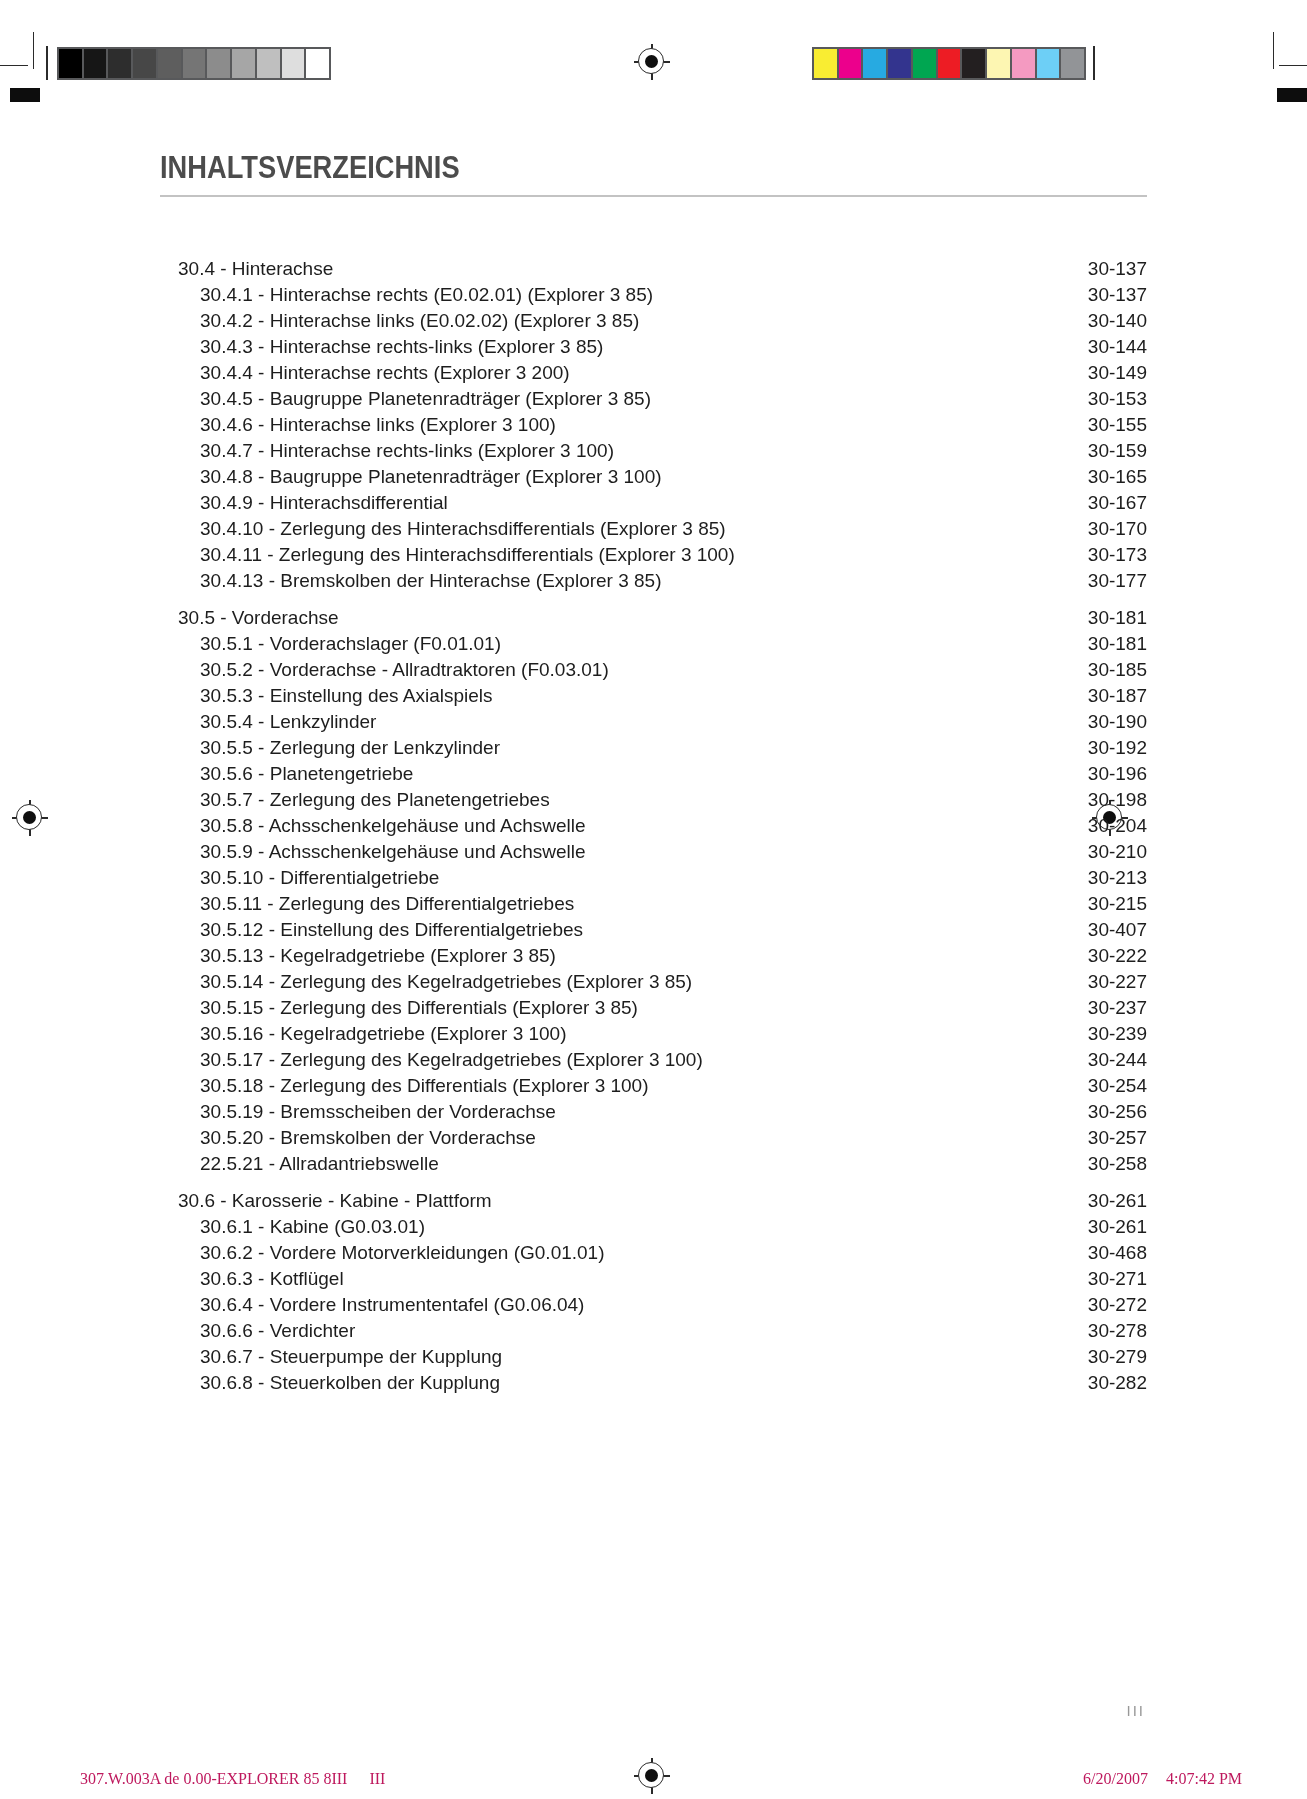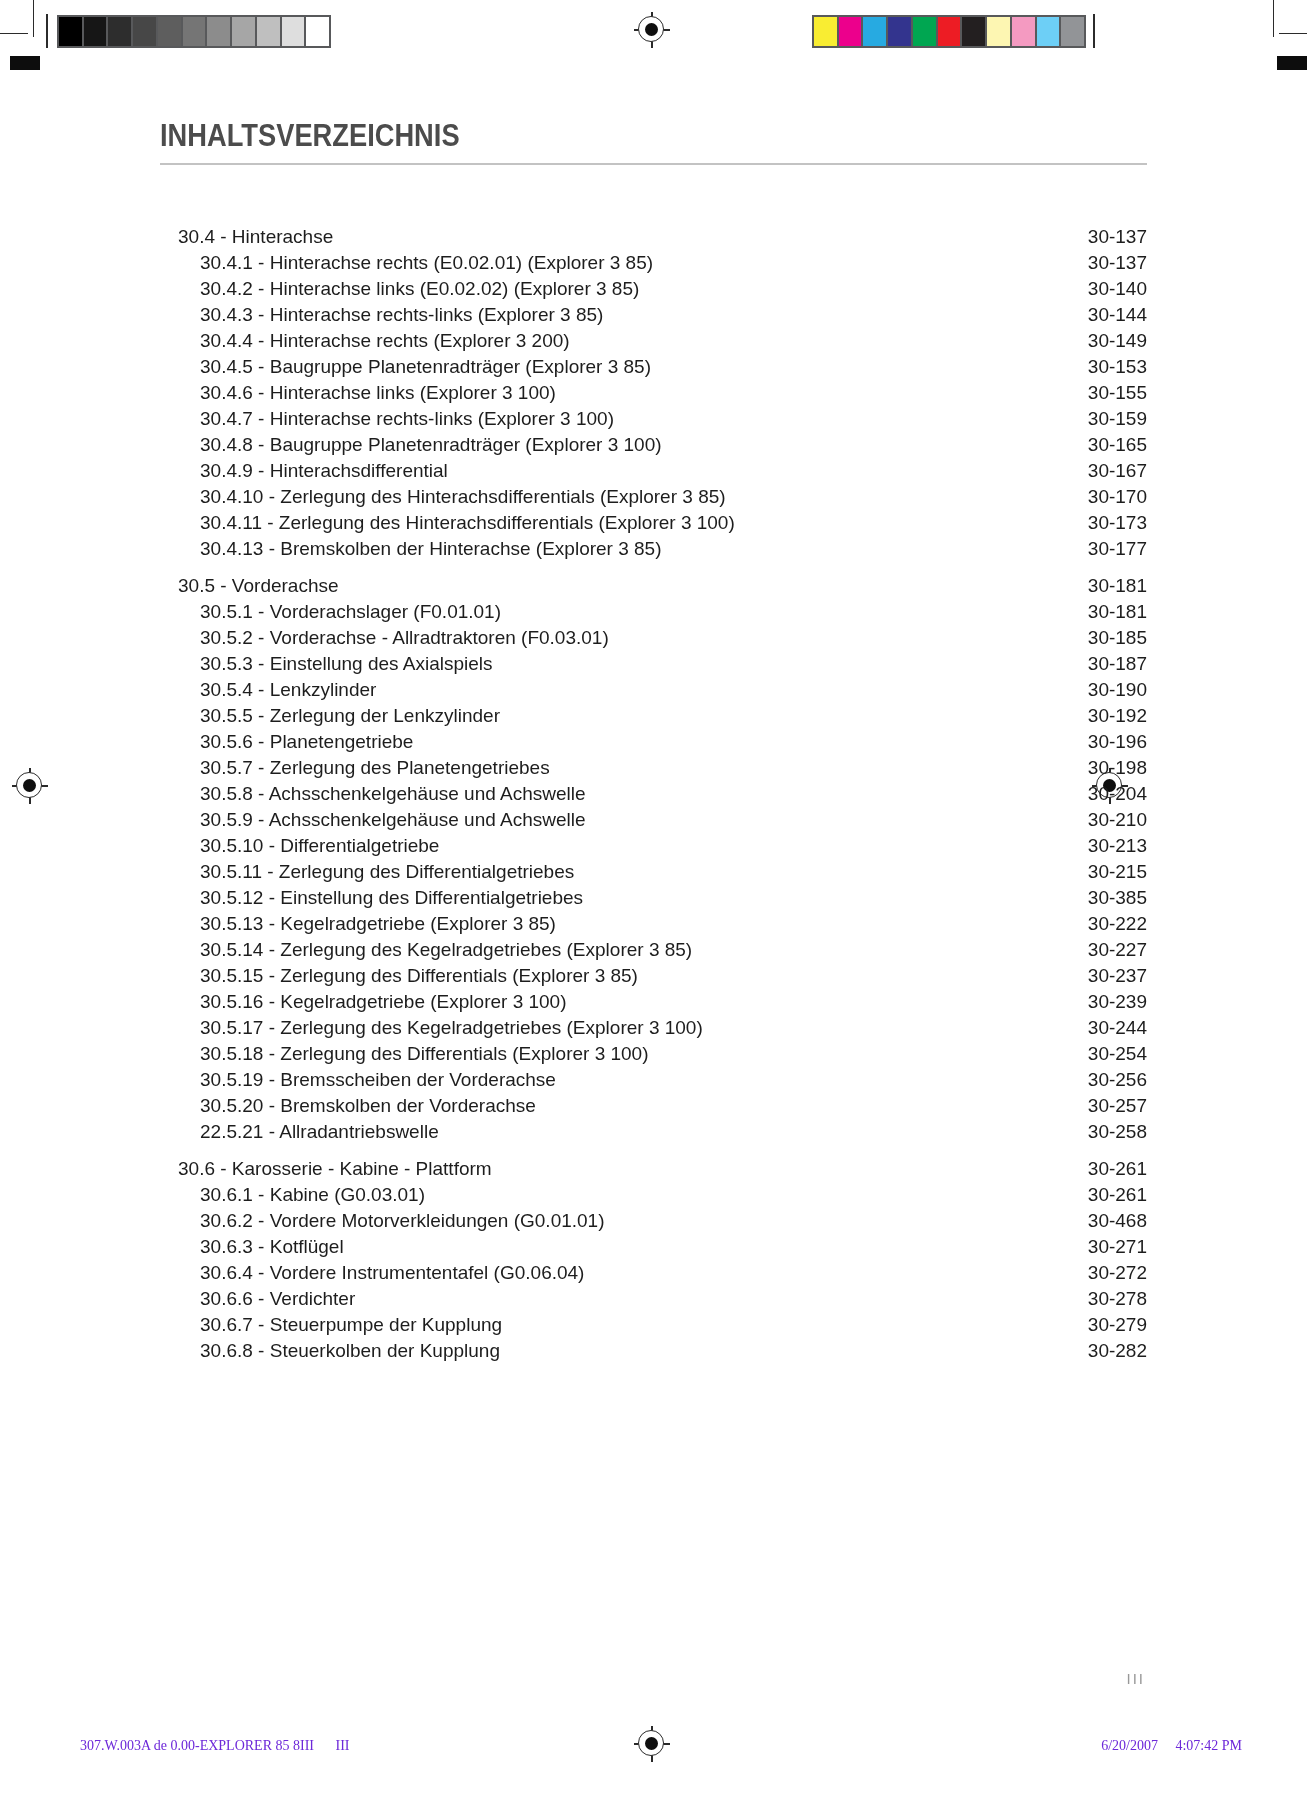--- a/index.html
+++ b/index.html
@@ -1,21 +1,21 @@
 <!DOCTYPE html>
 <html><head>
 <meta charset="utf-8">
 <title>INHALTSVERZEICHNIS</title>
 <style>
   html,body{margin:0;padding:0;}
   body{
     width:1307px;height:1799px;position:relative;background:#ffffff;
     font-family:"Liberation Sans", sans-serif;overflow:hidden;
   }
-  .sheet{position:absolute;inset:0;}
+  .sheet{position:absolute;inset:0;margin-top:32px;}
 
   
   .crop{position:absolute;background:#2b2b2b;}
   .crop.tl-v{left:33px;top:0;width:1px;height:37px;}
   .crop.tl-h{left:0;top:33px;width:28px;height:1px;}
   .crop.tr-v{left:1273px;top:0;width:1px;height:37px;}
   .crop.tr-h{left:1279px;top:33px;width:28px;height:1px;}
   .blk-sq{position:absolute;background:#0d0d0d;width:30px;height:14px;top:56px;}
   .blk-sq.l{left:10px;}
   .blk-sq.r{left:1277px;}
@@ -59,21 +59,21 @@
   .toc-row.level1 .t{padding-left:40px;}
   .toc-row.gap{margin-top:11px;}
 
   .roman{
     position:absolute;right:162px;top:1670px;color:#989898;
     font-size:15px;letter-spacing:2px;
   }
 
   .footer-left,.footer-right{
     position:absolute;top:1738px;font-family:"Liberation Serif", serif;
-    font-size:14px;color:#6d28d9;white-space:nowrap;
+    font-size:16px;color:#be185d;white-space:nowrap;
   }
   .footer-left{left:80px;}
   .footer-left .fl-page{margin-left:18px;}
   .footer-right{right:65px;}
   .footer-right .fr-time{margin-left:14px;}
 </style>
 </head>
 <body>
 
 <div class="sheet">
@@ -238,21 +238,21 @@
       <div class="toc-row level1">
         <span class="t">30.5.10 - Differentialgetriebe</span>
         <span class="p">30-213</span>
       </div>
       <div class="toc-row level1">
         <span class="t">30.5.11 - Zerlegung des Differentialgetriebes</span>
         <span class="p">30-215</span>
       </div>
       <div class="toc-row level1">
         <span class="t">30.5.12 - Einstellung des Differentialgetriebes</span>
-        <span class="p">30-385</span>
+        <span class="p">30-407</span>
       </div>
       <div class="toc-row level1">
         <span class="t">30.5.13 - Kegelradgetriebe (Explorer 3 85)</span>
         <span class="p">30-222</span>
       </div>
       <div class="toc-row level1">
         <span class="t">30.5.14 - Zerlegung des Kegelradgetriebes (Explorer 3 85)</span>
         <span class="p">30-227</span>
       </div>
       <div class="toc-row level1">

